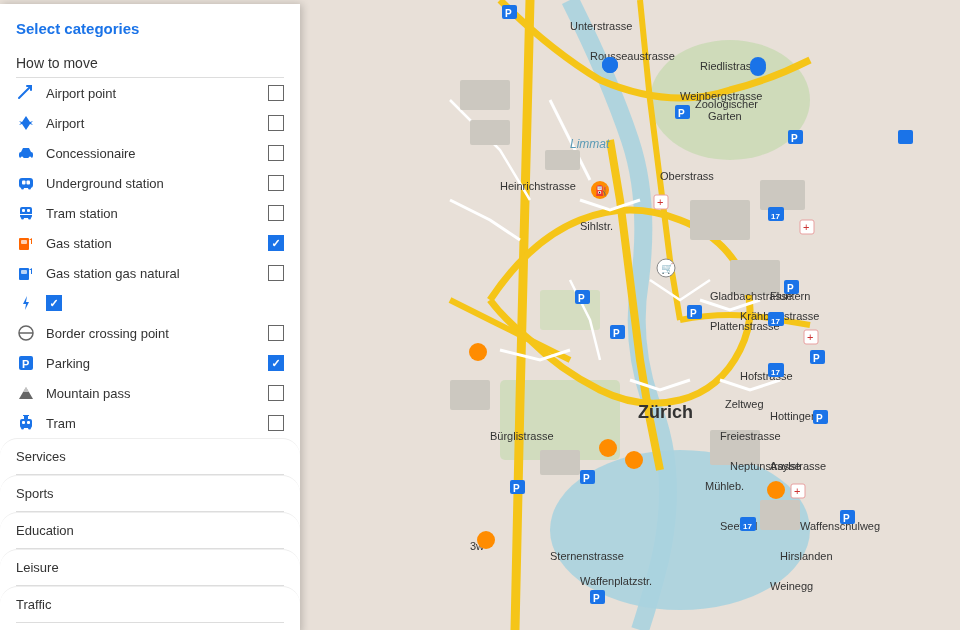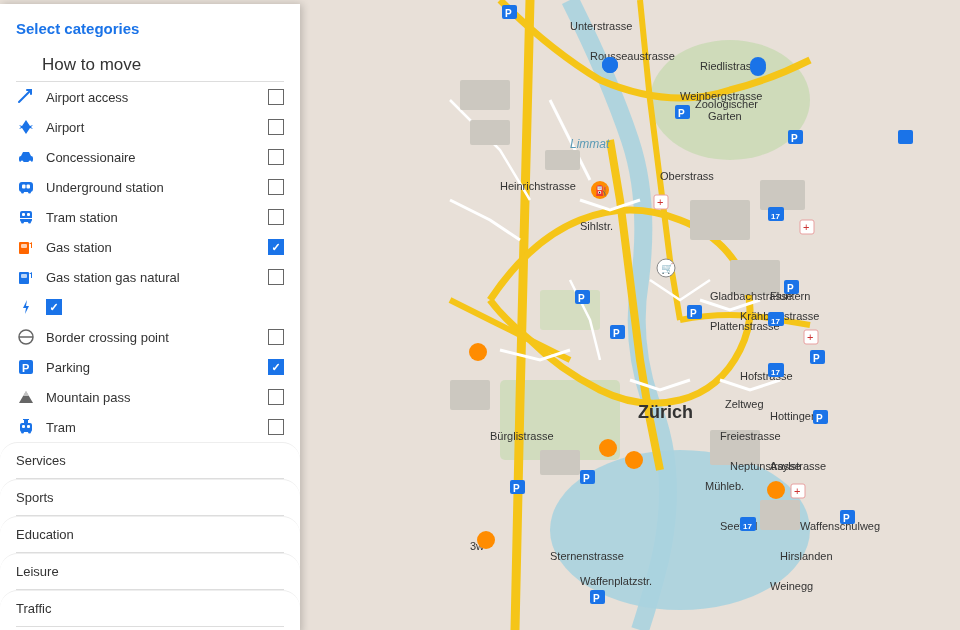--- a/index.html
+++ b/index.html
@@ -33,24 +33,23 @@
 
     .sidebar-title {
       color: #1a73e8;
       font-size: 15px;
       font-weight: bold;
       padding: 16px 16px 8px 16px;
     }
 
     .section-header {
       padding: 10px 16px 6px 16px;
-      font-size: 17px;
+      font-size: 14px;
       color: #333;
       font-weight: normal;
-      margin-left: 26px;
     }
 
     .divider {
       border: none;
       border-top: 1px solid #ddd;
       margin: 0 16px;
     }
 
     .category-list {
       list-style: none;
@@ -300,21 +299,21 @@
   <div class="section-header">How to move</div>
   <hr class="divider">
 
   <ul class="category-list" id="category-list">
   <li class="category-item">
         <span class="category-icon" style="color: rgb(26, 115, 232);">
           <svg width="18" height="18" viewBox="0 0 18 18">
             <path d="M2 14 L14 2 M10 2 L14 2 L14 6" stroke="#1a73e8" stroke-width="2" fill="none" stroke-linecap="round"></path>
           </svg>
         </span>
-        <span class="category-label">Airport access</span>
+        <span class="category-label">Airport point</span>
         <div class="category-checkbox"></div>
       </li>
       <li class="category-item">
         <span class="category-icon" style="color: rgb(26, 115, 232);">
           <svg width="18" height="18" viewBox="0 0 18 18">
             <path d="M9 2 L13 8 L16 7 L14 9 L16 11 L13 10 L9 16 L5 10 L2 11 L4 9 L2 7 L5 8 Z" fill="#1a73e8"></path>
           </svg>
         </span>
         <span class="category-label">Airport</span>
         <div class="category-checkbox"></div>

